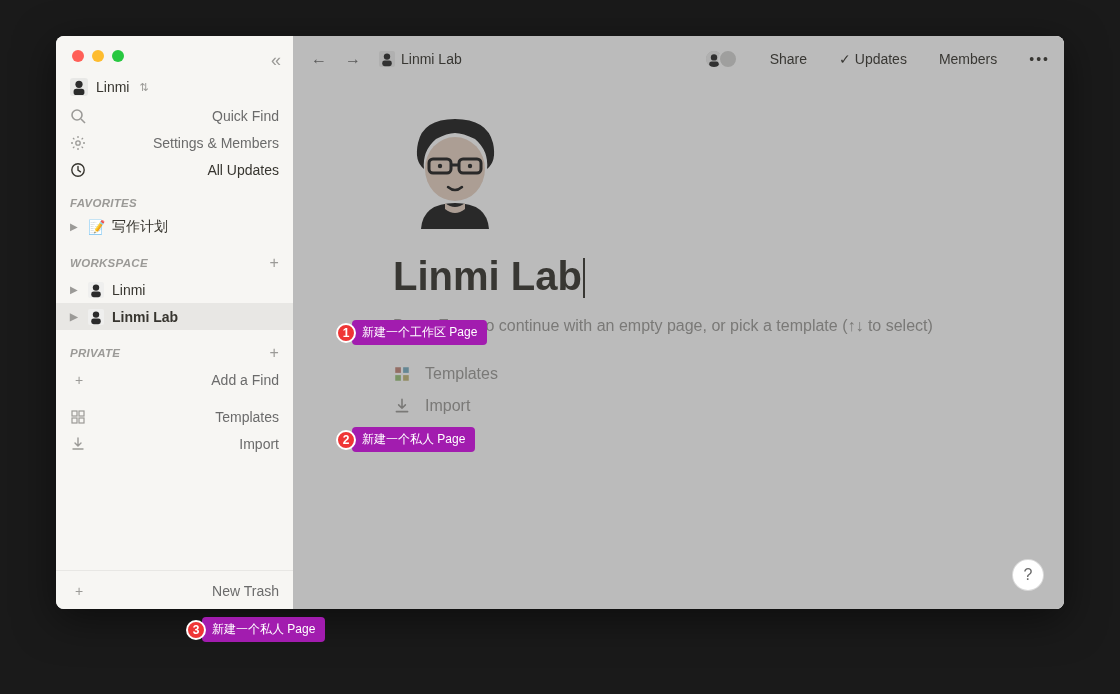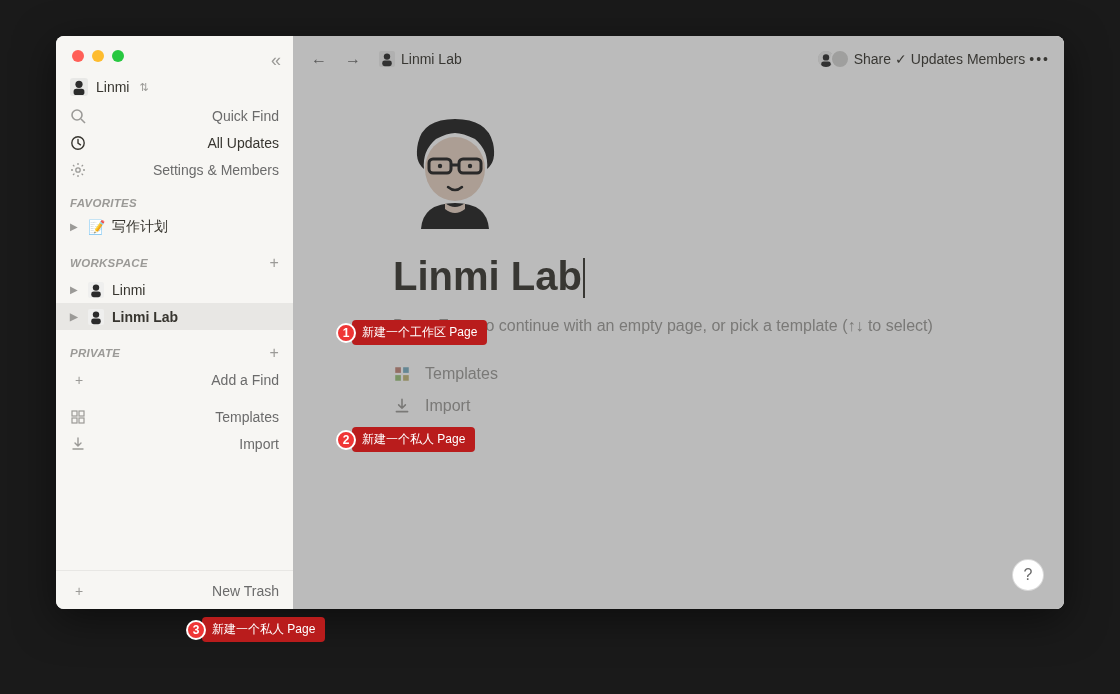--- a/index.html
+++ b/index.html
@@ -123,21 +123,21 @@
     height: 45px;
     display: flex;
     align-items: center;
     padding: 0 14px;
     gap: 10px;
     color: #37352f;
     font-size: 14px;
   }
   .topbar .navbtn { color: #6b6b6b; cursor: pointer; font-size: 16px; padding: 4px; }
   .breadcrumb { display: flex; align-items: center; gap: 6px; margin-left: 4px; }
-  .topbar-right { margin-left: auto; display: flex; align-items: center; gap: 4px; text-align: center; }
+  .topbar-right { margin-left: auto; display: flex; align-items: center; gap: 32px; text-align: center; }
   .pair-avatars { display: flex; }
   .pair-avatars .av { width: 20px; height: 20px; border-radius: 50%; background:#ddd; margin-left:-6px; border:2px solid #fff; }
   .pair-avatars .av:first-child { margin-left: 0; }
   .top-action { cursor: pointer; color: #37352f; }
   .updates { display:flex; align-items:center; gap:4px; }
   .menu-dots { letter-spacing: 2px; cursor:pointer; }
 
   .content {
     padding: 30px 100px 20px 100px;
   }
@@ -207,21 +207,21 @@
     color: #fff;
     border-radius: 50%;
     font-size: 12px;
     font-weight: 600;
     display:flex; align-items:center; justify-content:center;
     margin-right: -4px;
     z-index: 2;
     border: 2px solid #fff;
   }
   .callout .label {
-    background: #b91c1c;
+    background: #a21caf;
     color: #fff;
     font-size: 12px;
     padding: 4px 10px 4px 10px;
     border-radius: 4px;
   }
 
   
   .avatar-svg { display:block; }
 
   svg { display: block; }
@@ -251,37 +251,37 @@
 
     <div class="sb-item">
       <span class="icon">
         <svg width="16" height="16" viewBox="0 0 16 16">
             <circle cx="7" cy="7" r="5" stroke="#9b9a97" stroke-width="1.6" fill="none"></circle>
             <line x1="11" y1="11" x2="15" y2="15" stroke="#9b9a97" stroke-width="1.6"></line>
           </svg>
       </span>
       <span>Quick Find</span>
     </div>
+    <div class="sb-item">
+      <span class="icon">
+        <svg width="16" height="16" viewBox="0 0 16 16">
+            <circle cx="8" cy="8" r="2.2" stroke="#9b9a97" stroke-width="1.3" fill="none"></circle>
+            <path d="M8 1v2M8 13v2M1 8h2M13 8h2M3 3l1.4 1.4M11.6 11.6L13 13M13 3l-1.4 1.4M4.4 11.6L3 13" stroke="#9b9a97" stroke-width="1.3"></path>
+          </svg>
+      </span>
+      <span>Settings &amp; Members</span>
+    </div>
     <div class="sb-item" style="color:#37352f;">
       <span class="icon">
         <svg width="16" height="16" viewBox="0 0 16 16">
             <circle cx="8" cy="8" r="6.2" stroke="#37352f" stroke-width="1.4" fill="none"></circle>
             <path d="M8 4.5 V8.2 L10.5 9.8" stroke="#37352f" stroke-width="1.4" fill="none" stroke-linecap="round"></path>
           </svg>
       </span>
       <span>All Updates</span>
-    </div>
-    <div class="sb-item">
-      <span class="icon">
-        <svg width="16" height="16" viewBox="0 0 16 16">
-            <circle cx="8" cy="8" r="2.2" stroke="#9b9a97" stroke-width="1.3" fill="none"></circle>
-            <path d="M8 1v2M8 13v2M1 8h2M13 8h2M3 3l1.4 1.4M11.6 11.6L13 13M13 3l-1.4 1.4M4.4 11.6L3 13" stroke="#9b9a97" stroke-width="1.3"></path>
-          </svg>
-      </span>
-      <span>Settings &amp; Members</span>
     </div>
 
     <div class="section-title">
       <span>FAVORITES</span>
     </div>
     <div class="tree-item">
       <span class="tri">▶</span>
       <span class="pg-icon">📝</span>
       <span>写作计划</span>
     </div>

